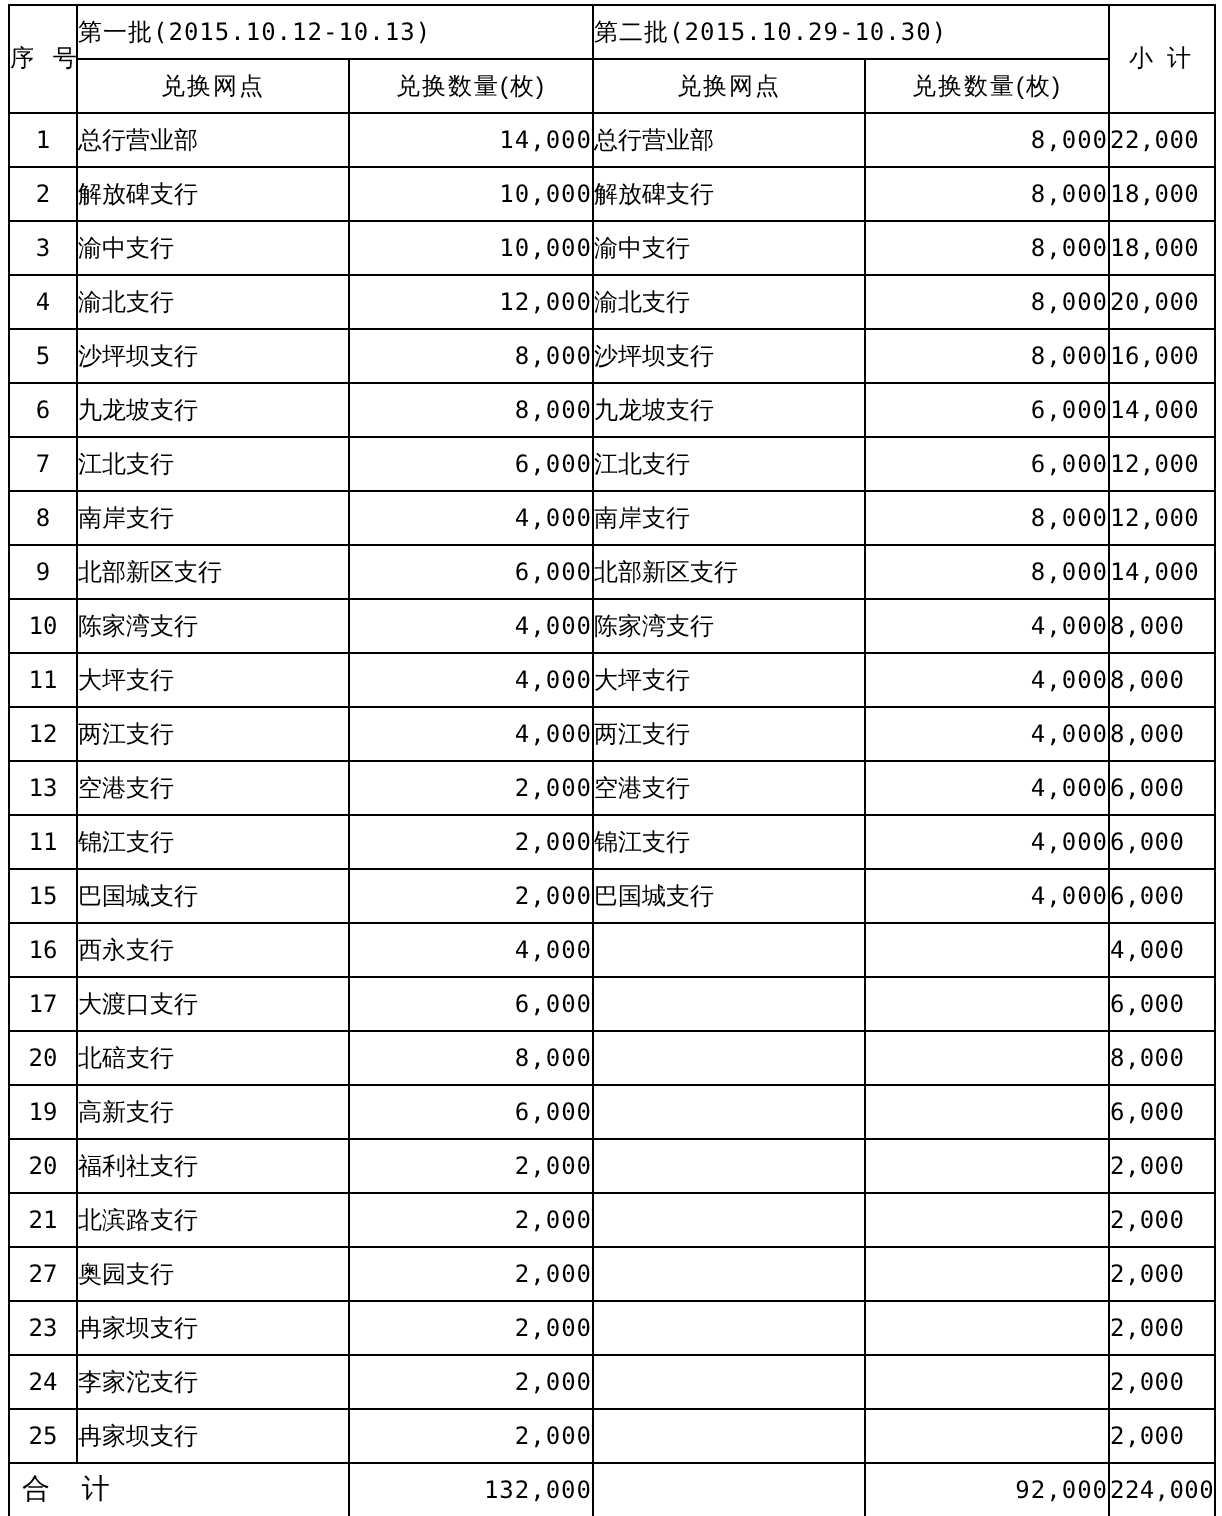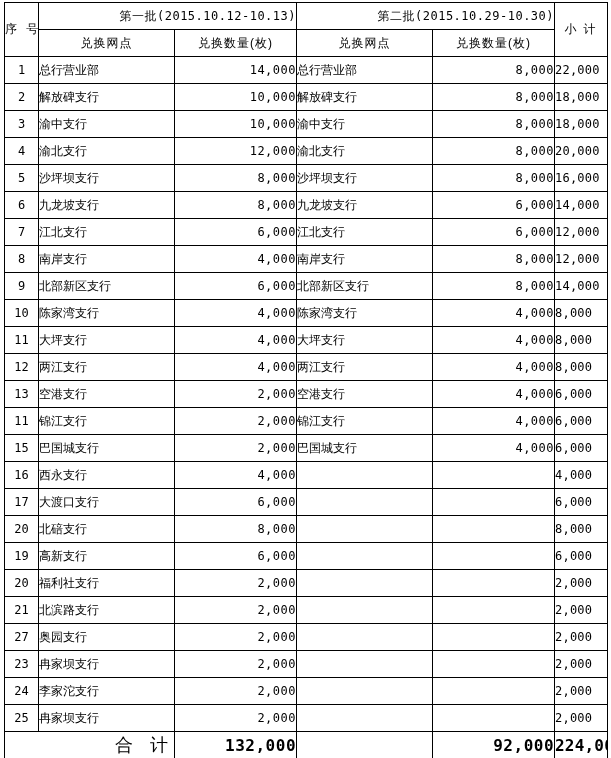--- a/index.html
+++ b/index.html
@@ -39,21 +39,21 @@
   }
   
   col.c-idx   { width: 34px; }
   col.c-name1 { width: 136px; }
   col.c-qty1  { width: 122px; }
   col.c-name2 { width: 136px; }
   col.c-qty2  { width: 122px; }
   col.c-total { width: 53px; }
 
   .hdr-batch {
-    text-align: right;
+    text-align: left;
     font-size: 12.5px;
     letter-spacing: 0.5px;
     font-family: "DejaVu Sans Mono", monospace;
     margin-top: 20px;
   }
   .hdr-sub {
     text-align: center;
     font-size: 13px;
     letter-spacing: 1px;
     margin-top: 27px;
@@ -89,28 +89,27 @@
     letter-spacing: 0.5px;
   }
   td.total {
     text-align: left;
     padding-right: 3px;
     font-size: 12px;
     font-family: "DejaVu Sans Mono", monospace;
     letter-spacing: 0.2px;
   }
   tr.sum td.sumlabel {
-    text-align: right;
-    font-size: 18px;
+    text-align: left;
+    font-size: 14px;
     letter-spacing: 6px;
     padding-left: 6px;
   }
   tr.sum td.num, tr.sum td.total {
-    font-size: 16px;
-    font-weight: bold;
+    font-size: 12px;
   }
   .blank { }
 </style>
 </head>
 <body>
 
 <div class="sheet">
   <table class="grid">
     <colgroup>
       <col class="c-idx">

